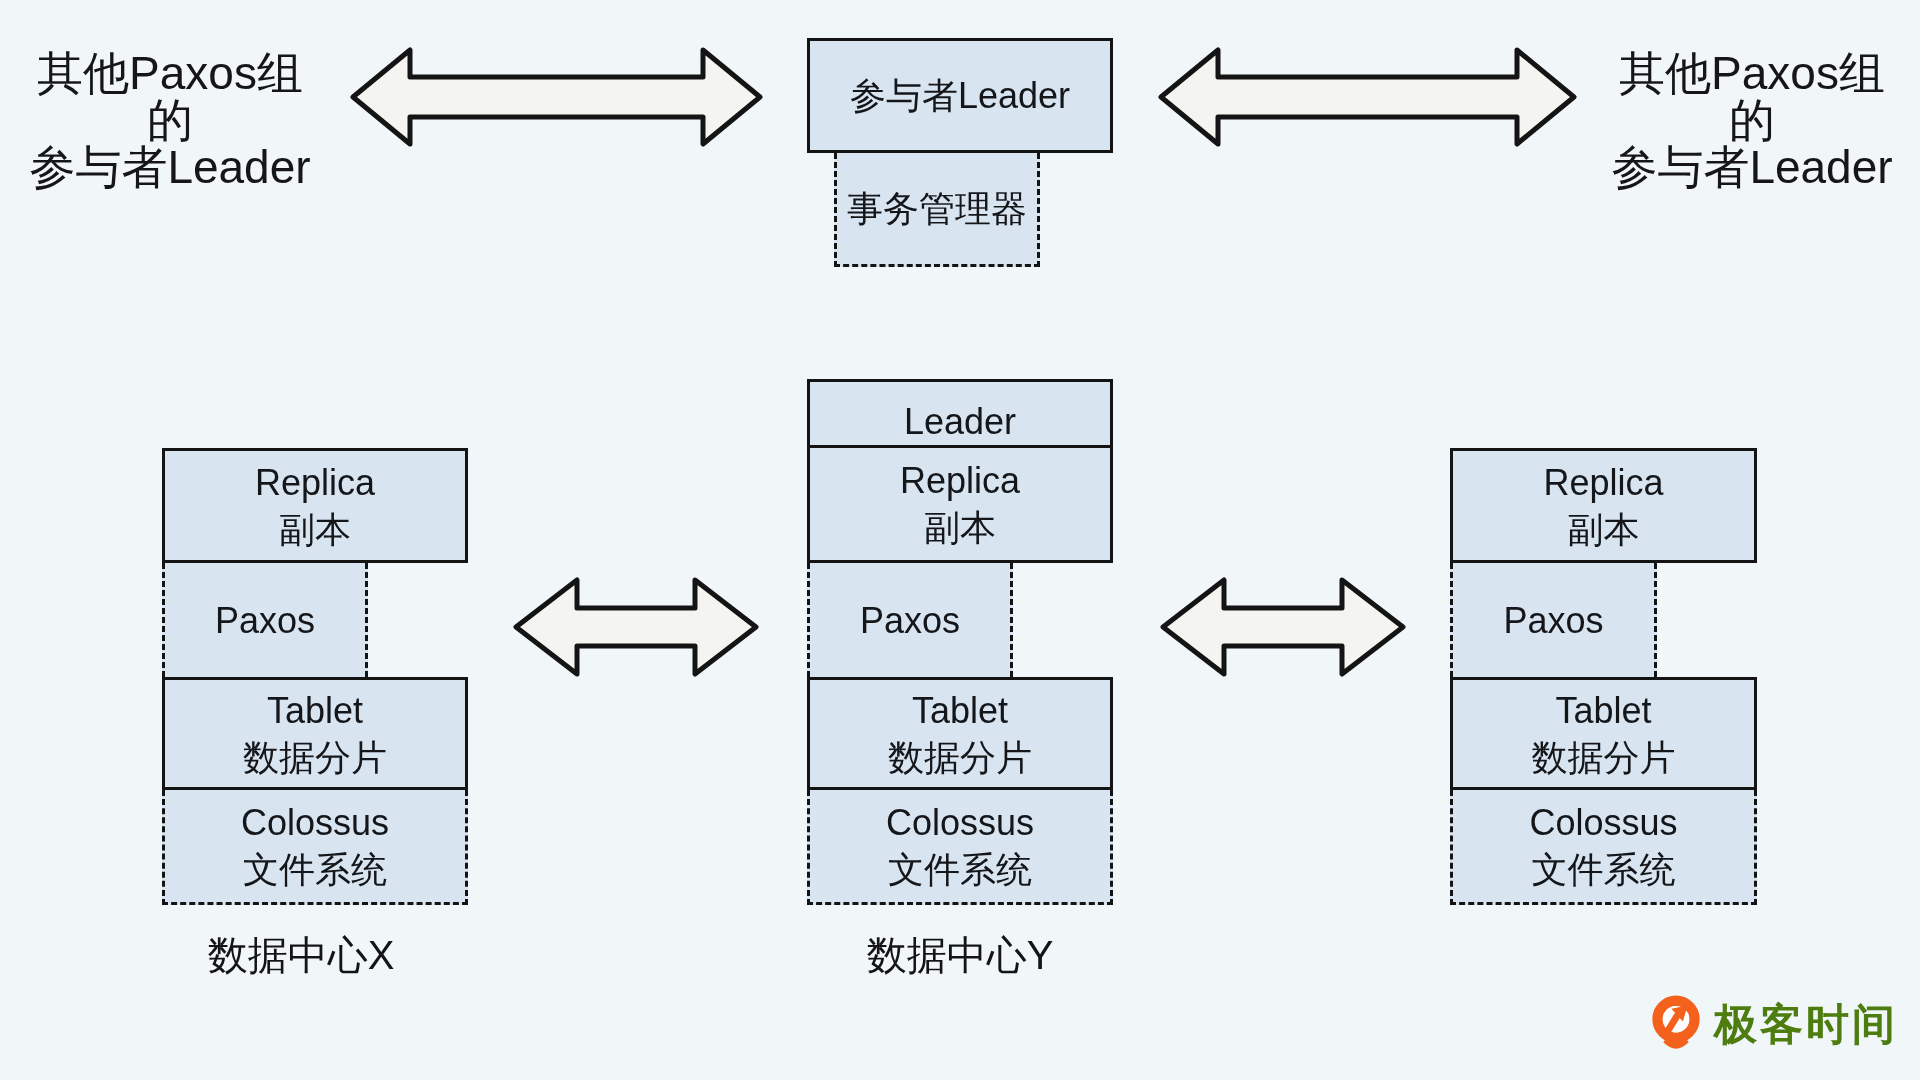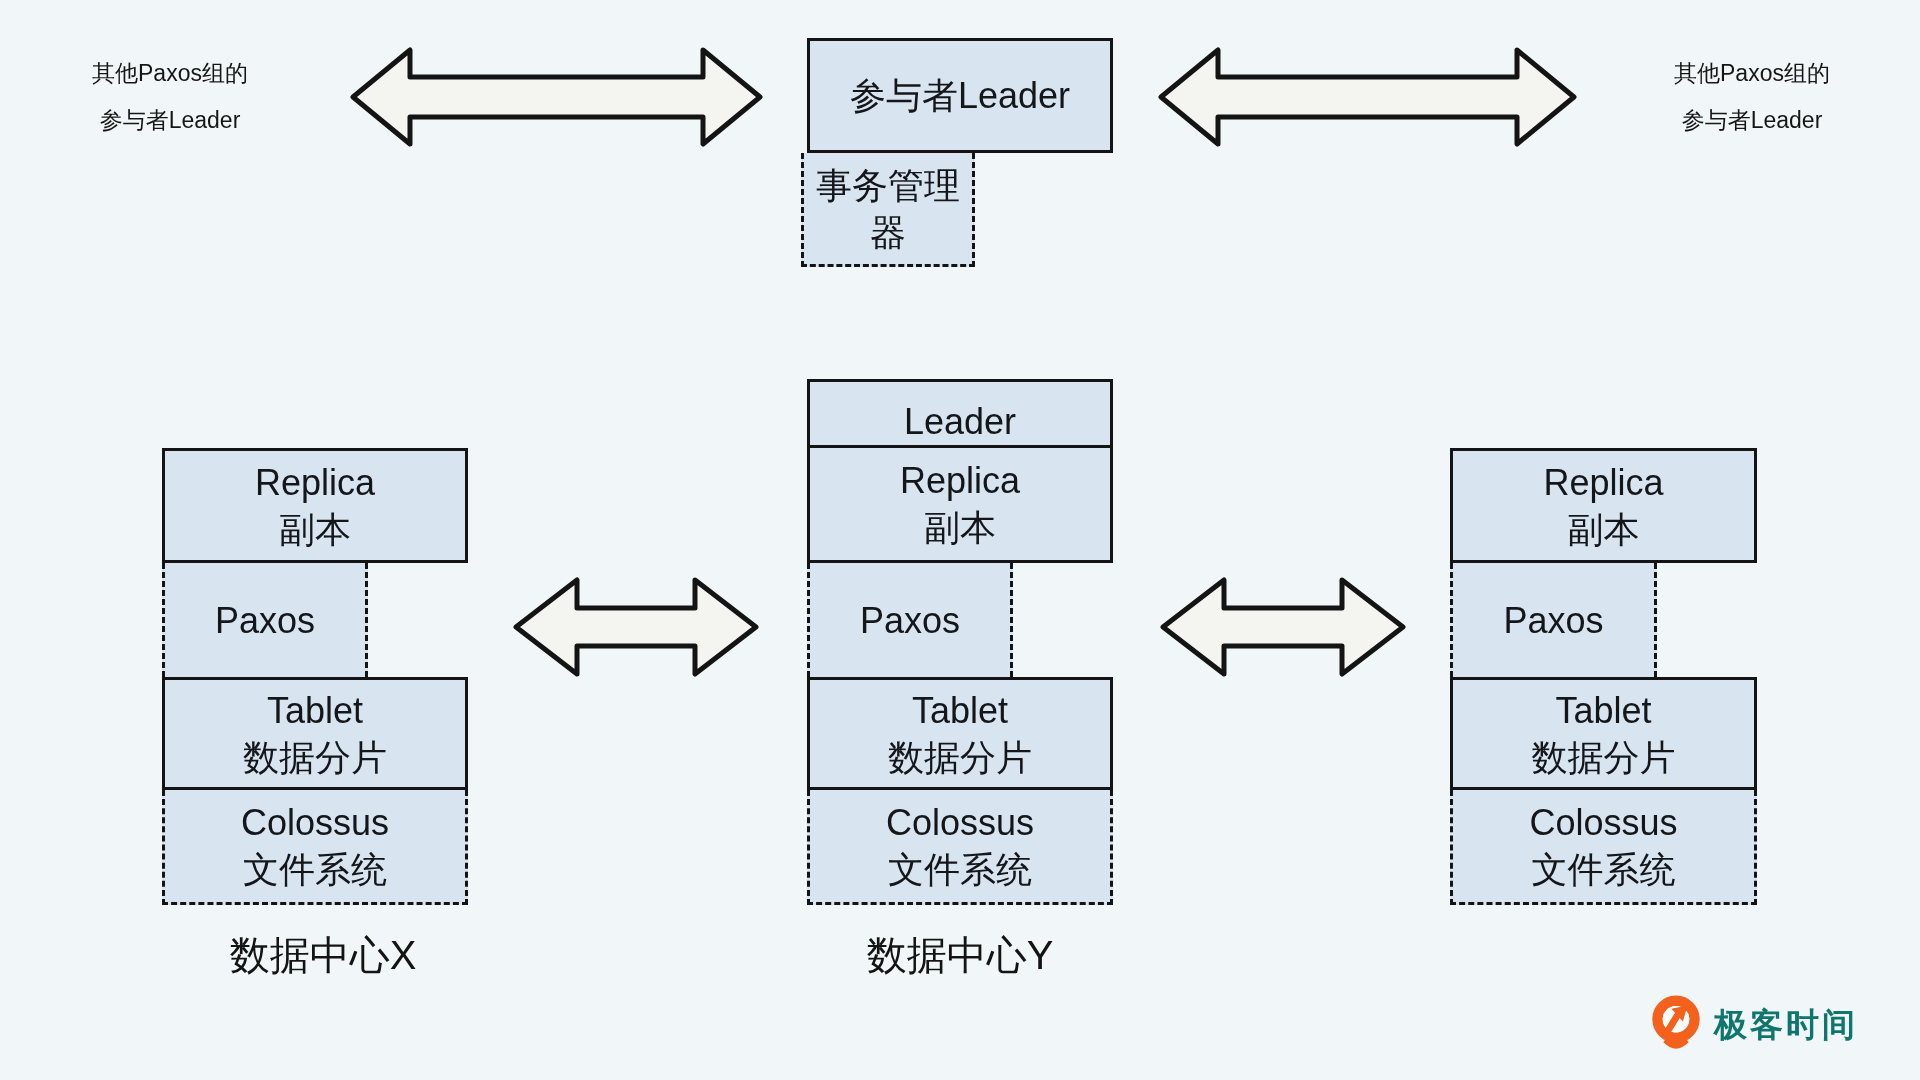--- a/index.html
+++ b/index.html
@@ -28,41 +28,41 @@
   .dashed-lr{
     border-left:3px dashed #141414;
     border-right:3px dashed #141414;
     z-index:1;
   }
   .dash-bottom{border-bottom:3px dashed #141414;}
   .corner-label{
     position:absolute;
     width:300px;
     text-align:center;
-    font-size:23px;
+    font-size:46px;
     line-height:47px;
     color:#161616;
   }
   .caption{
     position:absolute;
     width:306px;
     text-align:center;
     font-size:40px;
     color:#141414;
   }
   .arrow{position:absolute;}
   .logo{
     position:absolute;
     left:1648px;top:995px;
     display:flex;align-items:center;
   }
   .logo-text{
-    font-size:33px;
+    font-size:43px;
     font-weight:600;
-    color:#0f766e;
+    color:#4d7c0f;
     letter-spacing:3px;
     margin-left:10px;
     font-family:Liberation Mono, monospace;
   }
 </style>
 </head>
 <body>
 
 <div class="stage">
 
@@ -86,21 +86,21 @@
     <polygon points="3,52 64,5 64,33 182,33 182,5 243,52 182,99 182,71 64,71 64,99" fill="#f4f4f1" stroke="#141414" stroke-width="5" stroke-linejoin="round"></polygon>
   </svg>
   <svg class="arrow" style="left:1160px;top:575px;" width="246" height="104" viewBox="0 0 246 104">
     <polygon points="3,52 64,5 64,33 182,33 182,5 243,52 182,99 182,71 64,71 64,99" fill="#f4f4f1" stroke="#141414" stroke-width="5" stroke-linejoin="round"></polygon>
   </svg>
 
   <div class="box solid" style="left:807px;top:38px;width:306px;height:115px;">
     <div>参与者Leader</div>
   </div>
 
-  <div class="box dashed-lr dash-bottom" style="left:801px;top:153px;width:174px;height:114px;">
+  <div class="box dashed-lr dash-bottom" style="left:834px;top:153px;width:206px;height:114px;">
     <div>事务管理器</div>
   </div>
 
 
   <div class="box solid" style="left:807px;top:379px;width:306px;height:69px;justify-content:flex-end;">
     <div>Leader</div>
   </div>
 
   <div class="box solid" style="left:807px;top:445px;width:306px;height:118px;">
     <div>Replica</div>
@@ -135,21 +135,21 @@
   <div class="box solid" style="left:162px;top:677px;width:306px;height:113px;">
     <div>Tablet</div>
     <div>数据分片</div>
   </div>
 
   <div class="box dashed-lr dash-bottom" style="left:162px;top:790px;width:306px;height:115px;">
     <div>Colossus</div>
     <div>文件系统</div>
   </div>
 
-  <div class="caption" style="left:170px;top:928px;">数据中心X</div>
+  <div class="caption" style="left:148px;top:928px;">数据中心X</div>
 
   <div class="box solid" style="left:1450px;top:448px;width:307px;height:115px;">
     <div>Replica</div>
     <div>副本</div>
   </div>
 
   <div class="box dashed-lr" style="left:1450px;top:563px;width:207px;height:114px;">
     <div>Paxos</div>
   </div>
 

